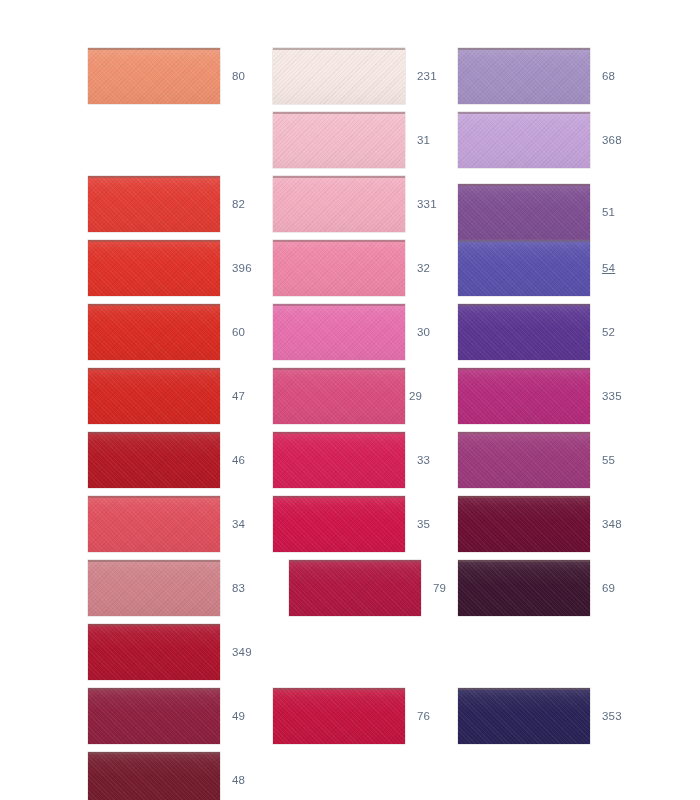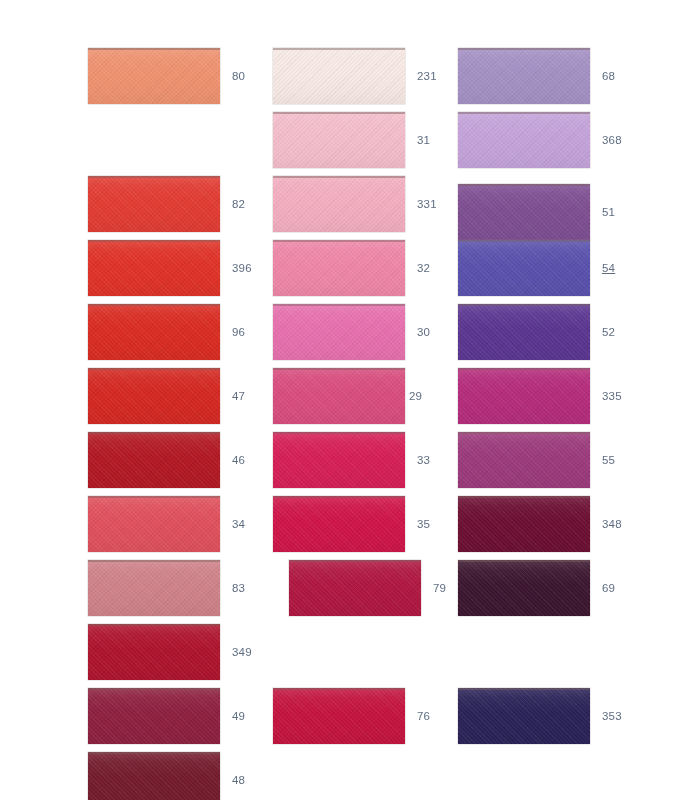--- a/index.html
+++ b/index.html
@@ -129,21 +129,21 @@
           <div class="top-edge"></div>
         </div>
         <div class="swatch-label" style="left: 144px; height: 56px; line-height: 56px; color: rgb(95, 109, 130);">396</div>
       </div>
       <div class="swatch-row" style="top: 304px;">
         <div class="swatch-chip" title="96" style="width: 132px; height: 56px; background-color: rgb(218, 44, 34);">
           <div class="weave"></div>
           <div class="sheen"></div>
           <div class="top-edge"></div>
         </div>
-        <div class="swatch-label" style="left: 144px; height: 56px; line-height: 56px; color: rgb(95, 109, 130);">96</div>
+        <div class="swatch-label" style="left: 144px; height: 56px; line-height: 56px; color: rgb(95, 109, 130);">60</div>
       </div>
       <div class="swatch-row" style="top: 368px;">
         <div class="swatch-chip" title="47" style="width: 132px; height: 56px; background-color: rgb(213, 40, 34);">
           <div class="weave"></div>
           <div class="sheen"></div>
           <div class="top-edge"></div>
         </div>
         <div class="swatch-label" style="left: 144px; height: 56px; line-height: 56px; color: rgb(95, 109, 130);">47</div>
       </div>
       <div class="swatch-row" style="top: 432px;">

